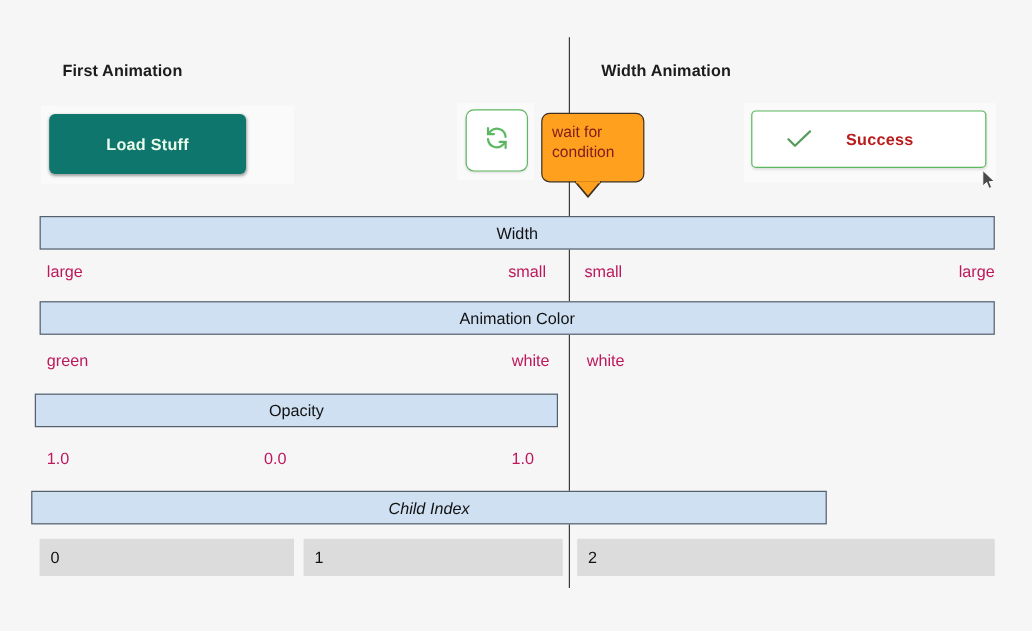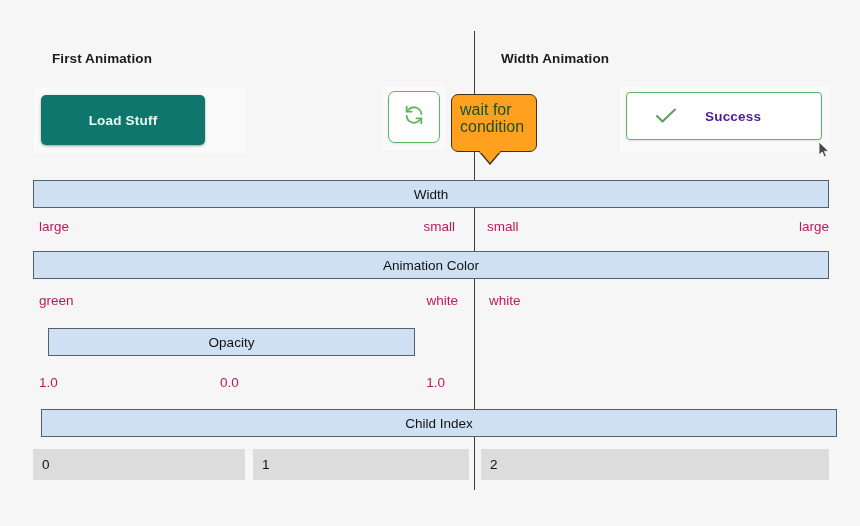--- a/index.html
+++ b/index.html
@@ -107,23 +107,23 @@
     width: 86px;
     height: 58px;
     background: #ffa01e;
     border: 1.4px solid #3d3023;
     border-radius: 7px;
     box-sizing: border-box;
     padding: 6px 0 0 8px;
     cursor: pointer;
   }
   .callout-text {
-    font-size: 16px;
+    font-size: 13px;
     line-height: 17px;
-    color: #14532d;
+    color: #7f1d1d;
     white-space: pre-line;
   }
   .callout-tail {
     position: absolute;
     left: 479px;
     top: 151px;
     width: 22px;
     height: 13px;
     overflow: visible;
   }
@@ -151,21 +151,21 @@
     cursor: pointer;
     box-sizing: border-box;
   }
   .success-check {
     margin-left: 29px;
     display: flex;
     align-items: center;
   }
   .success-label {
     margin-left: 29px;
-    color: #4c1d95;
+    color: #b91c1c;
     font-size: 13.5px;
     font-weight: bold;
     letter-spacing: 0.2px;
   }
 
   .cursor {
     position: absolute;
     left: 818px;
     top: 141px;
     width: 12px;
@@ -272,28 +272,28 @@
   <div class="val" style="left:487px; top:219px;">small</div>
   <div class="val r" style="left:700px; top:219px; width:129px;">large</div>
 
   <div class="prop-bar" style="left:33px; top:251px; width:796px; height:28px;">
     <span>Animation Color</span>
   </div>
   <div class="val" style="left:39px; top:293px;">green</div>
   <div class="val r" style="left:345px; top:293px; width:113px;">white</div>
   <div class="val" style="left:489px; top:293px;">white</div>
 
-  <div class="prop-bar" style="left:48px; top:328px; width:367px; height:28px;">
+  <div class="prop-bar" style="left:29px; top:328px; width:436px; height:28px;">
     <span>Opacity</span>
   </div>
   <div class="val" style="left:39px; top:375px;">1.0</div>
   <div class="val" style="left:220px; top:375px;">0.0</div>
   <div class="val r" style="left:352px; top:375px; width:93px;">1.0</div>
 
-  <div class="prop-bar" style="left:41px; top:409px; width:796px; height:28px;">
+  <div class="prop-bar" style="left:26px; top:409px; width:663px; height:28px;font-style:italic;">
     <span>Child Index</span>
   </div>
   <div class="chip" style="left:33px; top:449px; width:212px;">
     <span>0</span>
   </div>
   <div class="chip" style="left:253px; top:449px; width:216px;">
     <span>1</span>
   </div>
   <div class="chip" style="left:481px; top:449px; width:348px;">
     <span>2</span>

